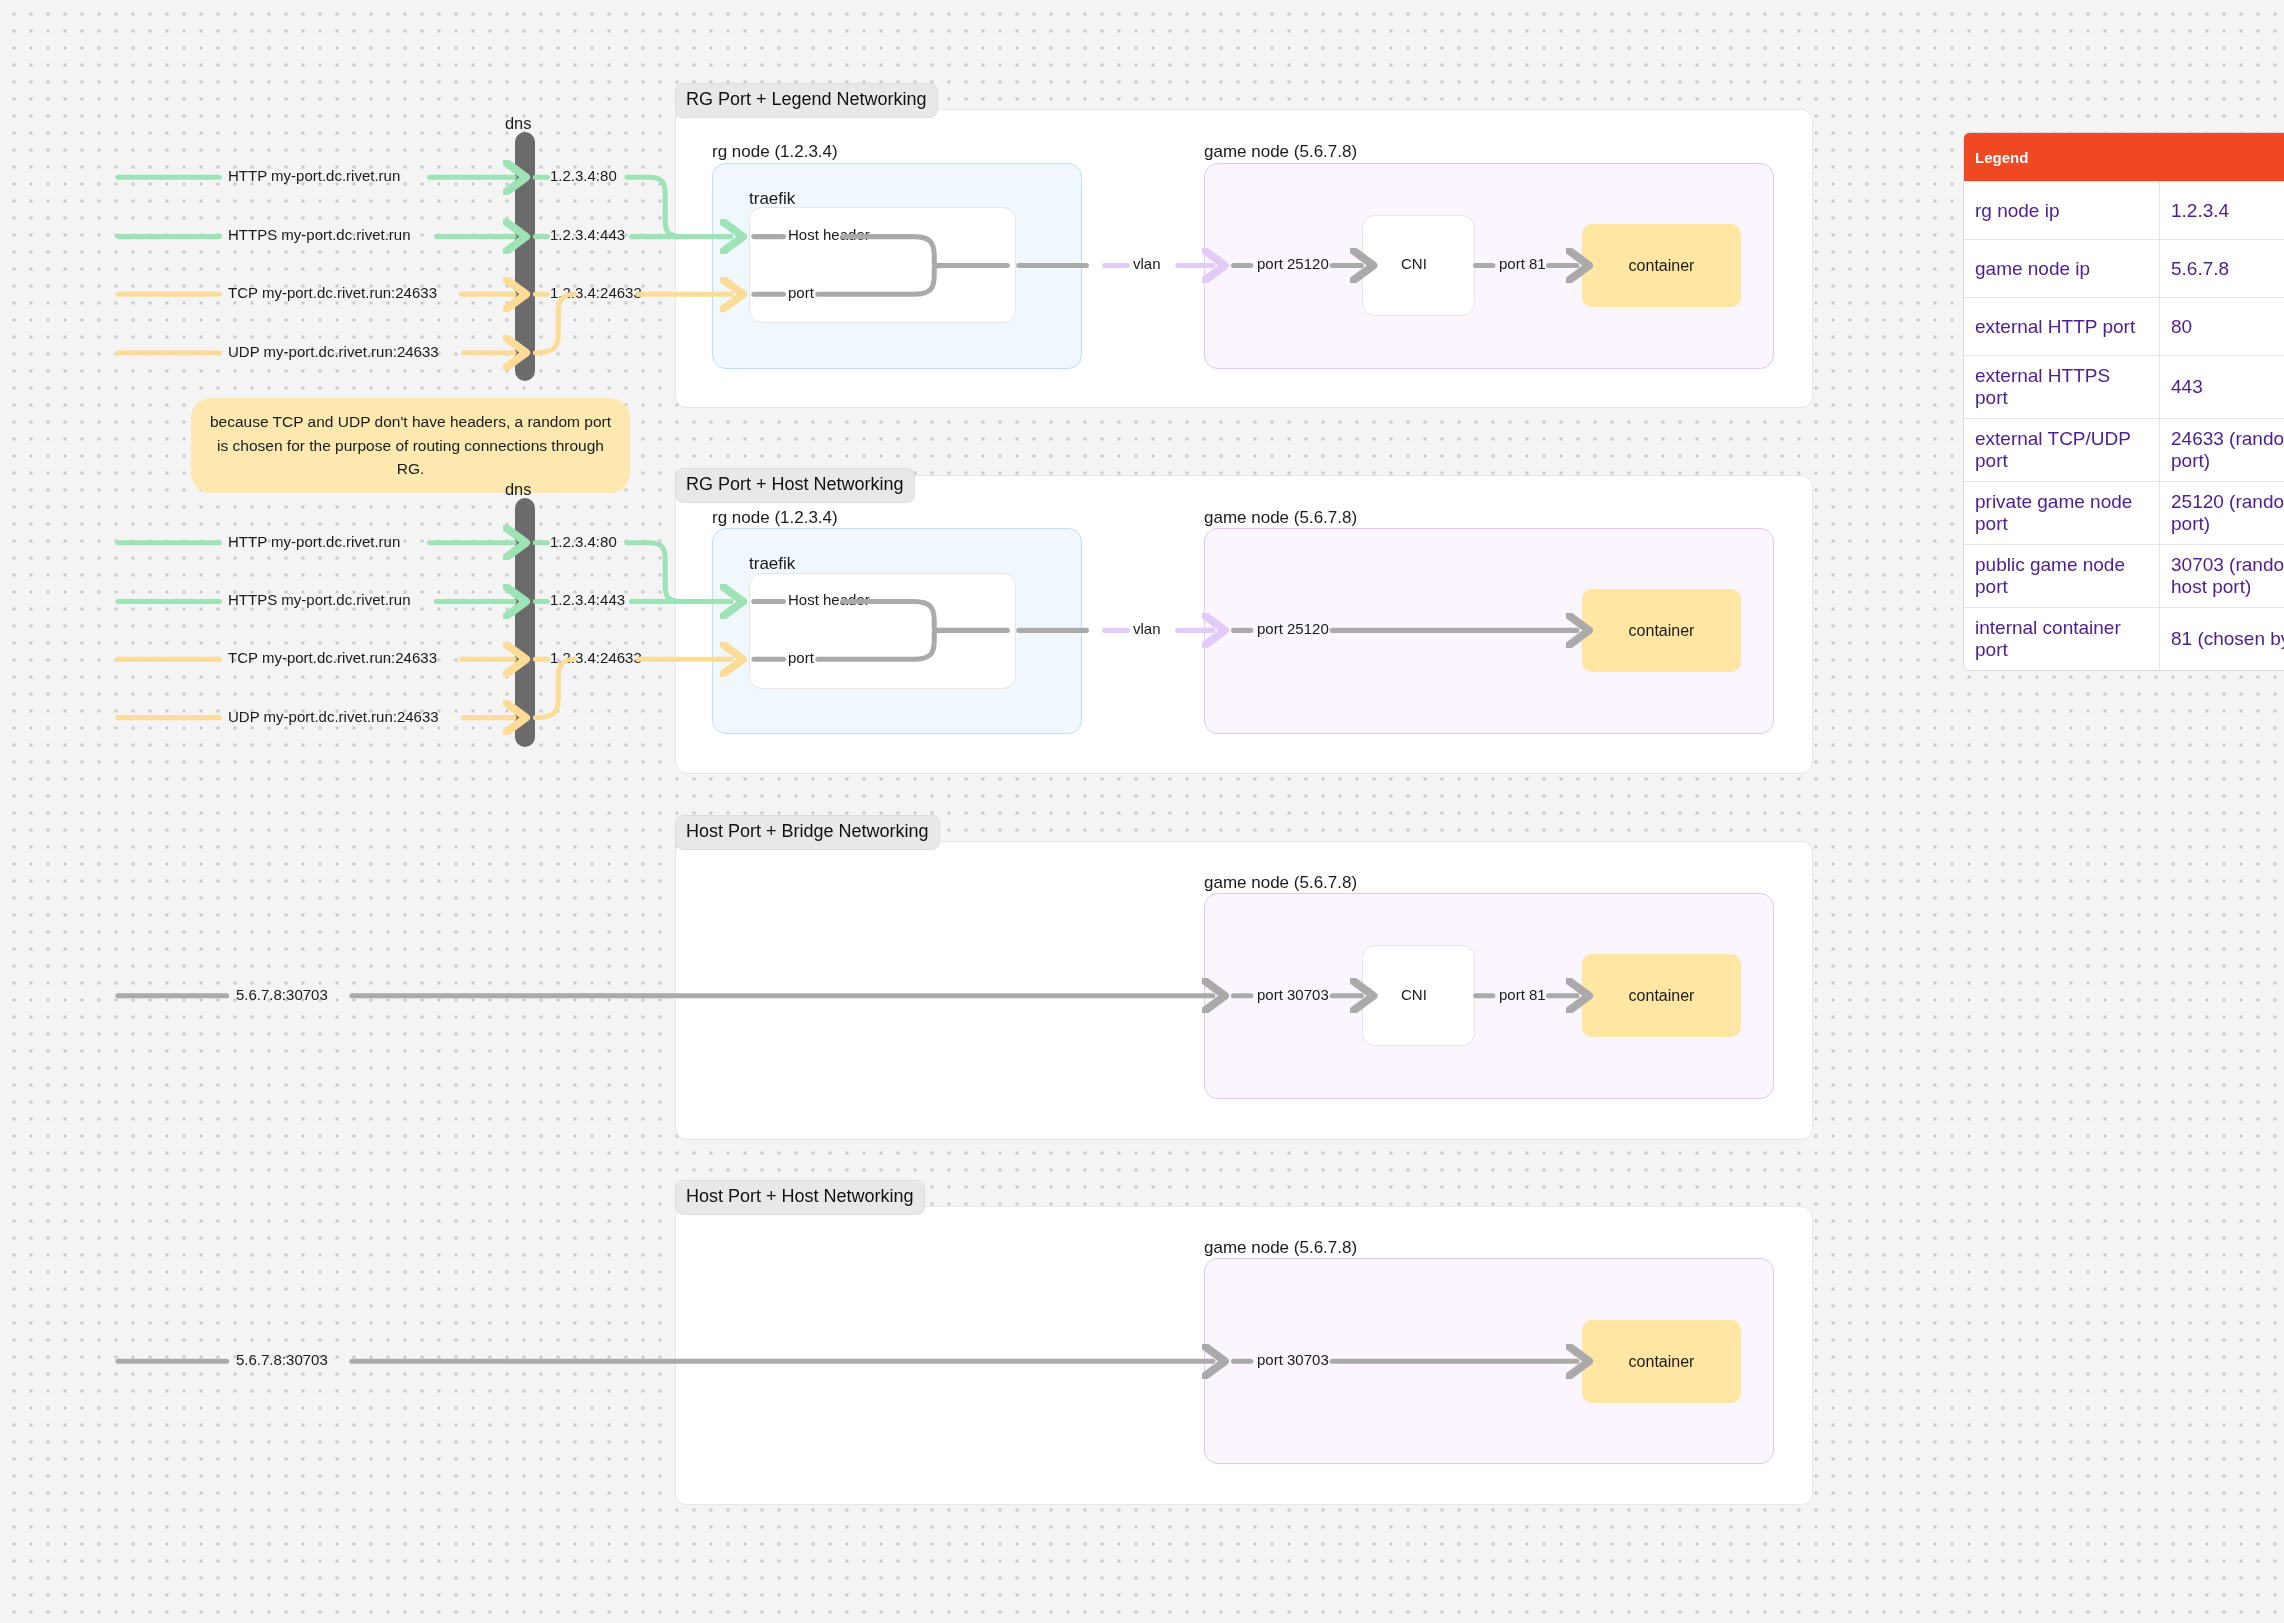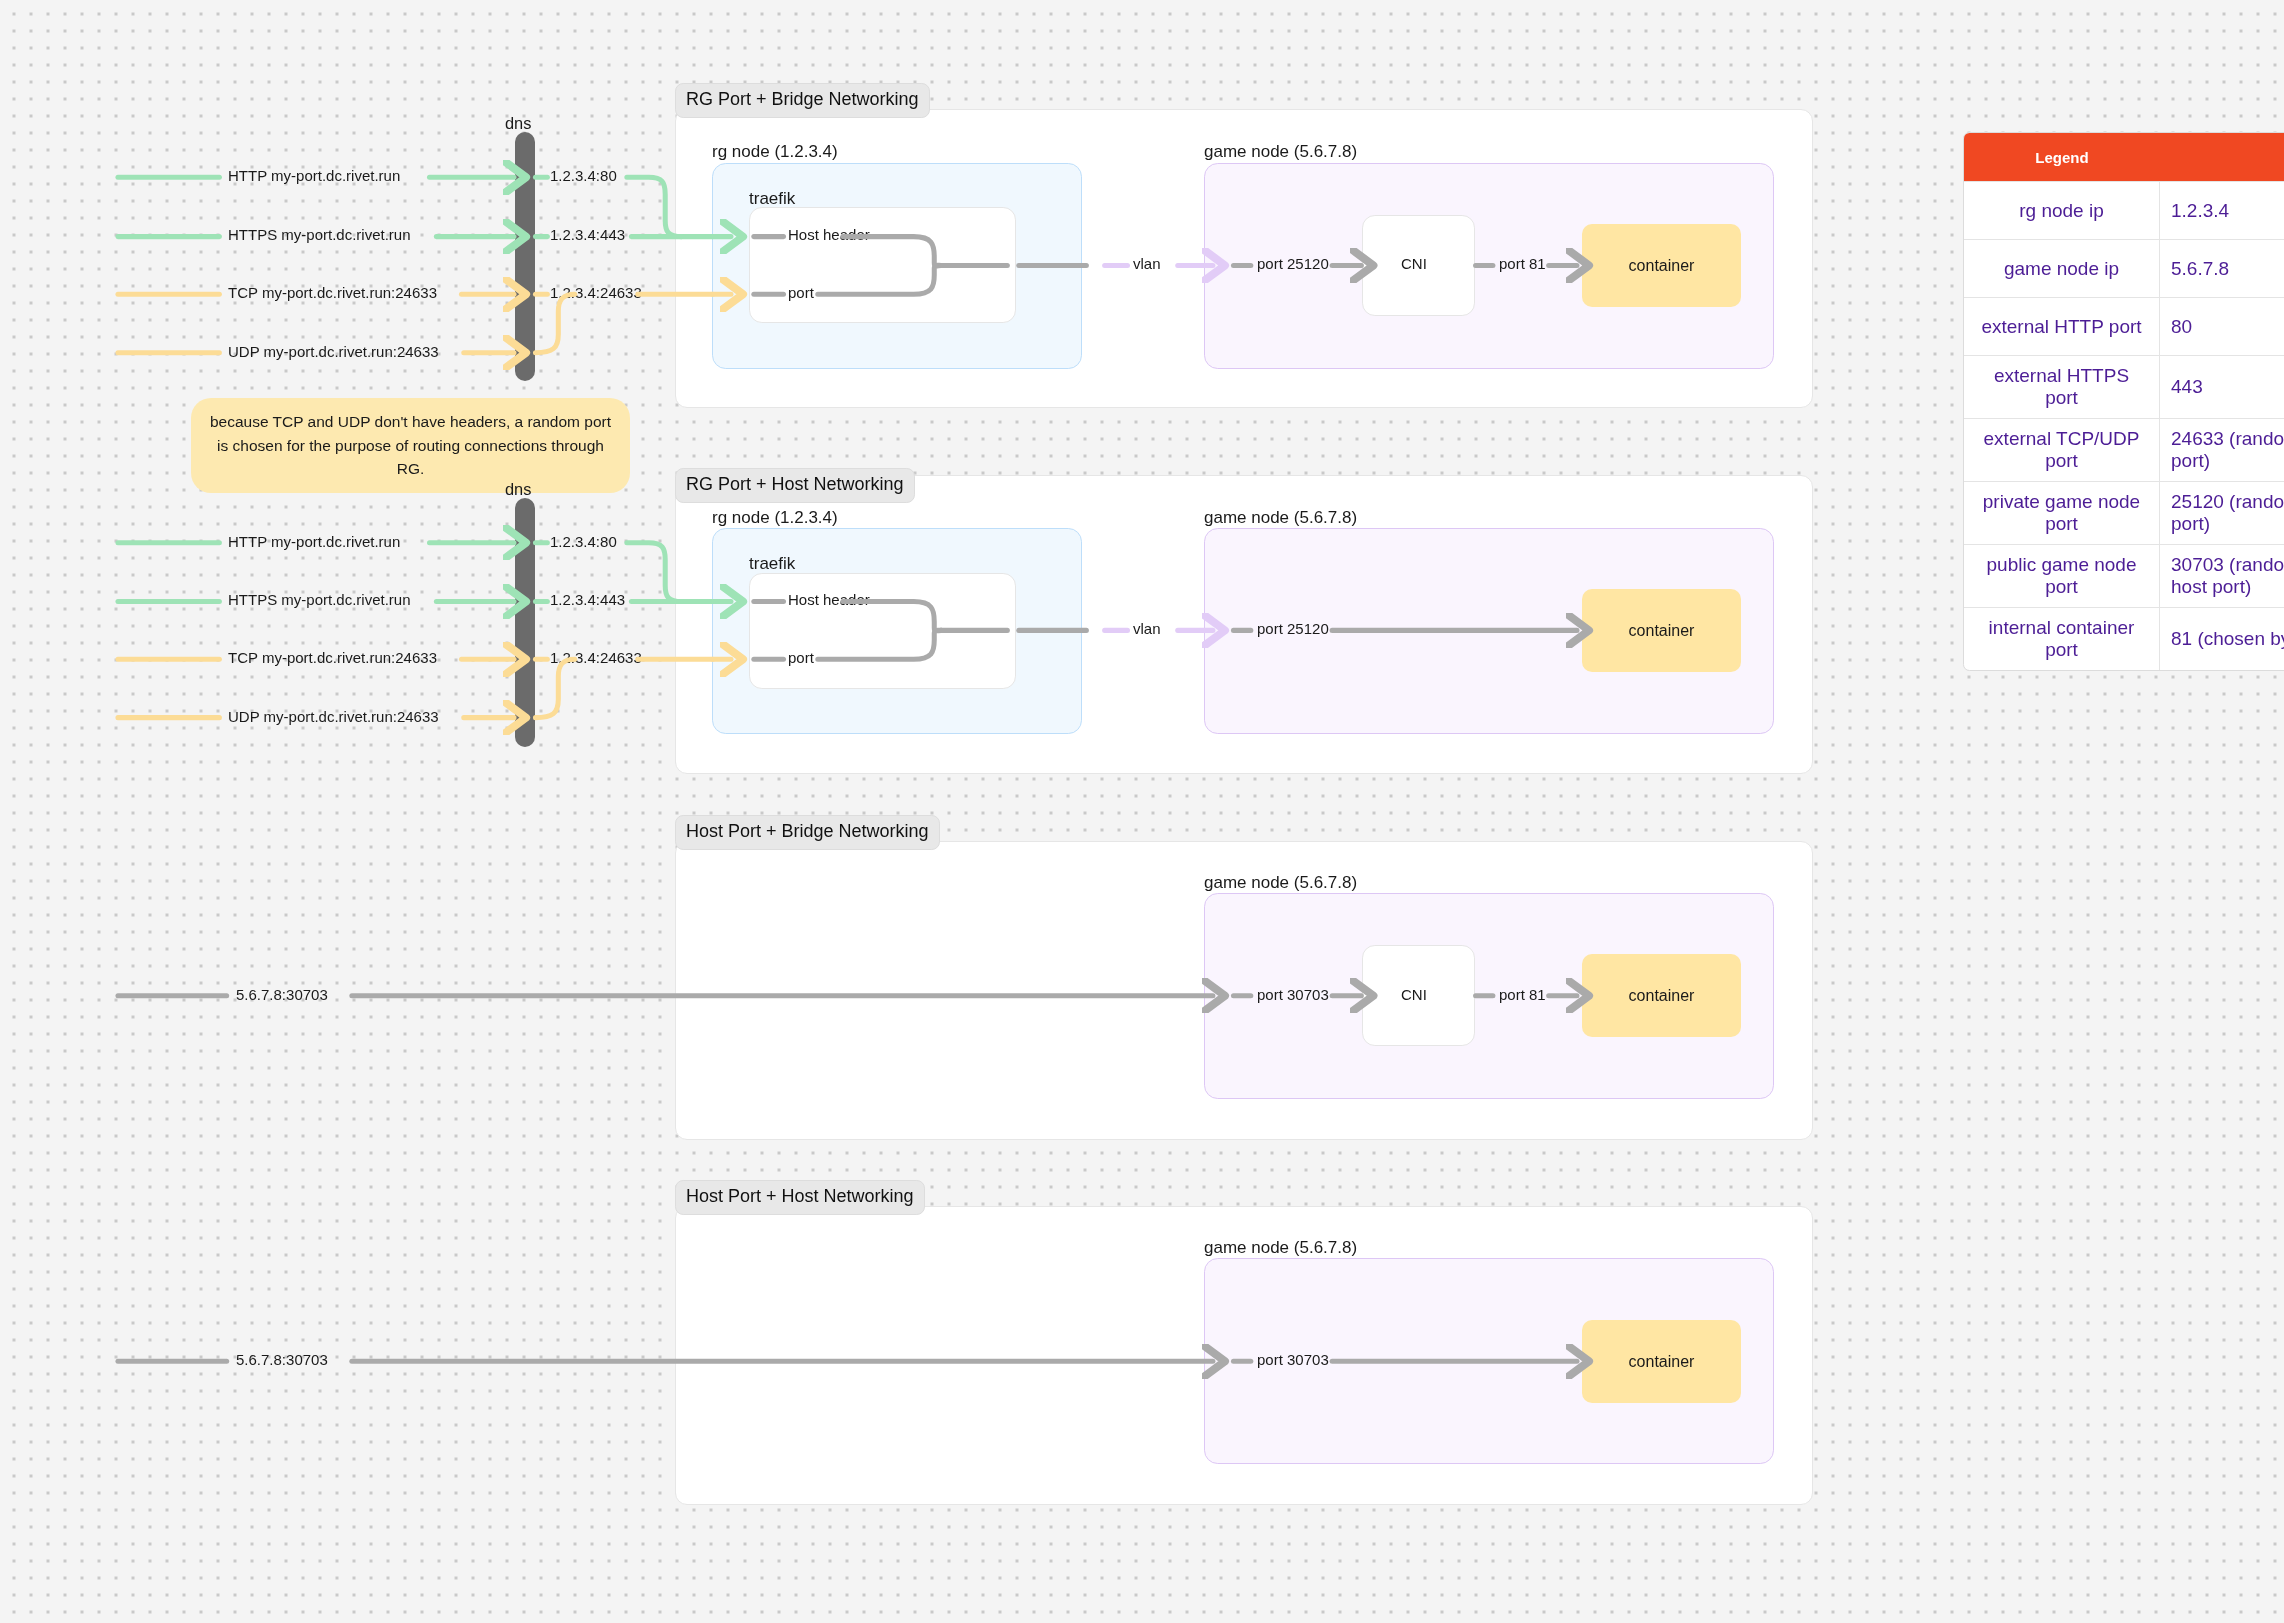--- a/index.html
+++ b/index.html
@@ -97,21 +97,21 @@
     font-size: 15px; font-weight: bold; text-align: left;
     padding: 12px 11px; height: 48px; vertical-align: middle;
   }
   .legend-table td {
     font-size: 19px; color: #4c1d95; text-align: left;
     padding: 9px 11px; height: 58px; vertical-align: middle;
     border-top: 0.9px solid #e4e4e4;
     border-right: 0.9px solid #e4e4e4;
   }
   .legend-table td:last-child { border-right: none; }
-  .legend-table th:nth-child(1), .legend-table td:nth-child(1) { width: 196px; text-align: center; }
+  .legend-table th:nth-child(1), .legend-table td:nth-child(1) { width: 196px; }
   .legend-table th:nth-child(2), .legend-table td:nth-child(2) { width: 393px; }
   .legend-table th:nth-child(3), .legend-table td:nth-child(3) { width: 132px; }
 </style>
 </head>
 <body>
 
 <div id="canvas">
 
   <svg id="wires" viewBox="0 0 6116 3553">
     <defs>
@@ -205,21 +205,21 @@
       <path d="M3230,2180 L3268,2180" stroke="#aaaaaa"></path>
       <path d="M3390,2180 L3452,2180" stroke="#aaaaaa" marker-end="url(#aa)"></path>
 
       <path d="M258,2980 L496,2980" stroke="#aaaaaa"></path>
       <path d="M770,2980 L2655,2980" stroke="#aaaaaa" marker-end="url(#aa)"></path>
       <path d="M2700,2980 L2738,2980" stroke="#aaaaaa"></path>
       <path d="M2916,2980 L3452,2980" stroke="#aaaaaa" marker-end="url(#aa)"></path>
     </g>
   </svg>
 
-  <div class="abs section-title" style="left:675px; top:83px;">RG Port + Bridge Networking</div>
+  <div class="abs section-title" style="left:675px; top:83px;">RG Port + Legend Networking</div>
   <div class="abs section-frame" style="left:675px; top:109px; width:1138px; height:299px;"></div>
 
   <div class="abs dns-label" style="left:505px; top:115px;">dns</div>
   <div class="abs dns-bar" style="left:515px; top:132px; width:20px; height:249px;"></div>
 
   <div class="abs wire-label" style="left:228px; top:168px;">HTTP my-port.dc.rivet.run</div>
   <div class="abs wire-label" style="left:228px; top:227px;">HTTPS my-port.dc.rivet.run</div>
   <div class="abs wire-label" style="left:228px; top:285px;">TCP my-port.dc.rivet.run:24633</div>
   <div class="abs wire-label" style="left:228px; top:344px;">UDP my-port.dc.rivet.run:24633</div>
 

